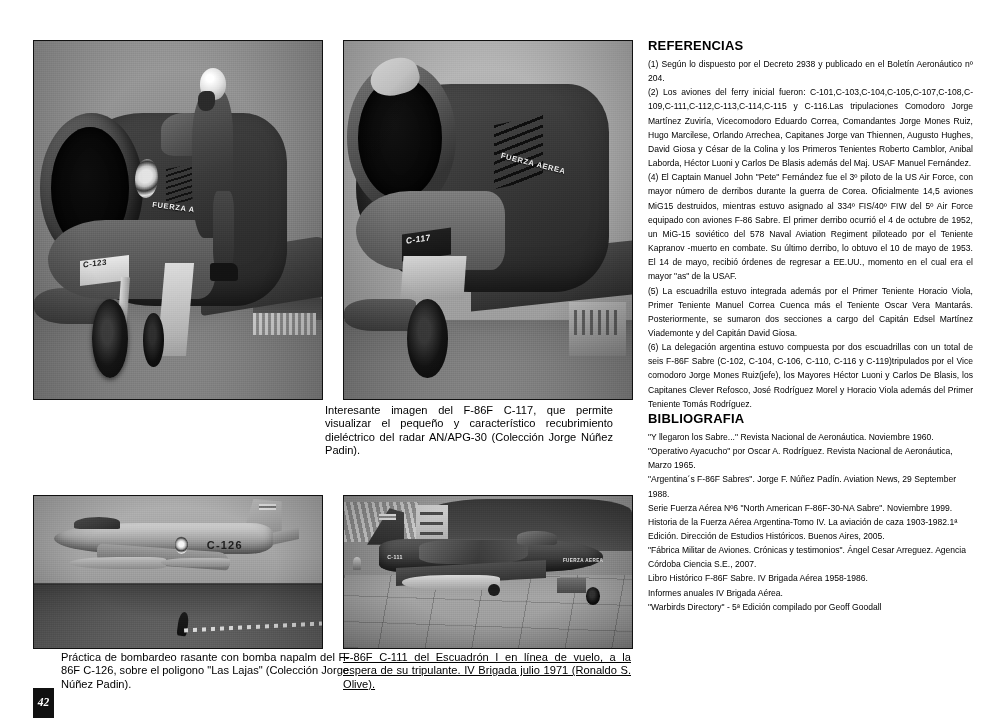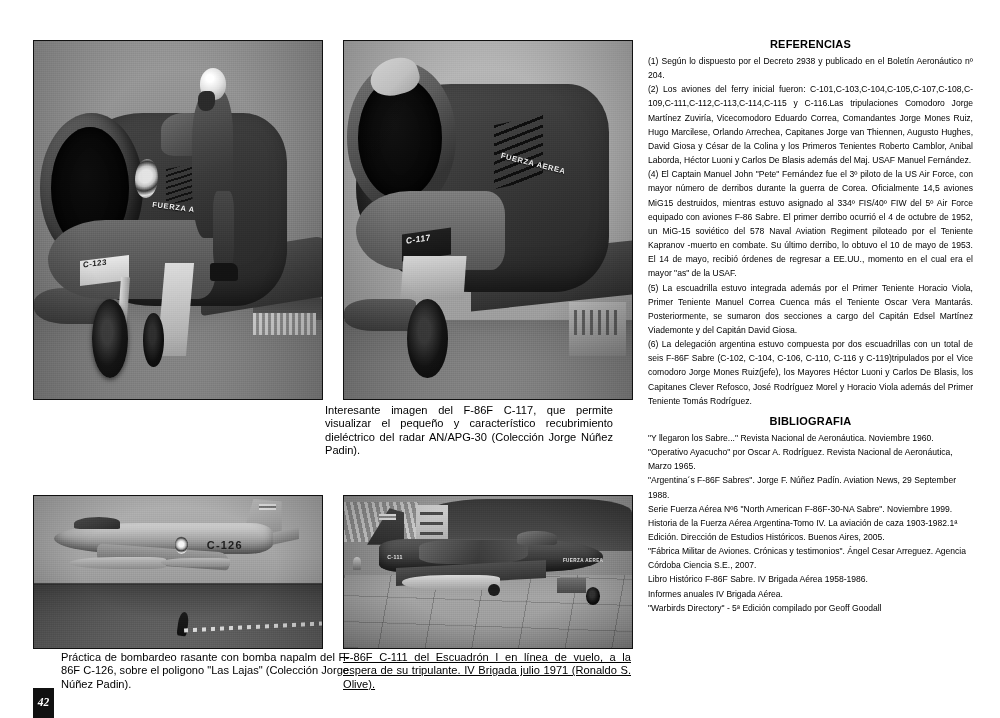--- a/index.html
+++ b/index.html
@@ -459,28 +459,27 @@
   .caption.c4{left:343px;top:651px;text-decoration:underline;}
   .caption p{margin:0;}
 
   
   .refcol{
     position:absolute;
     left:648px;top:38px;
     width:325px;height:660px;
   }
   .ref-head{
-    font-size:11px;
+    font-size:13px;
     font-weight:bold;
     letter-spacing:.2px;
     color:#000;
     margin:0 0 4px 0;
-    text-align:center;
-  }
-  .ref-head.biblio{margin-top:7px;}
+  }
+  .ref-head.biblio{}
   .ref-item{
     font-size:8.55px;
     line-height:14.15px;
     color:#000;
     text-align:justify;
     margin:0;
     font-family:"Liberation Sans", sans-serif;
   }
   .biblio-item{
     font-size:8.55px;

